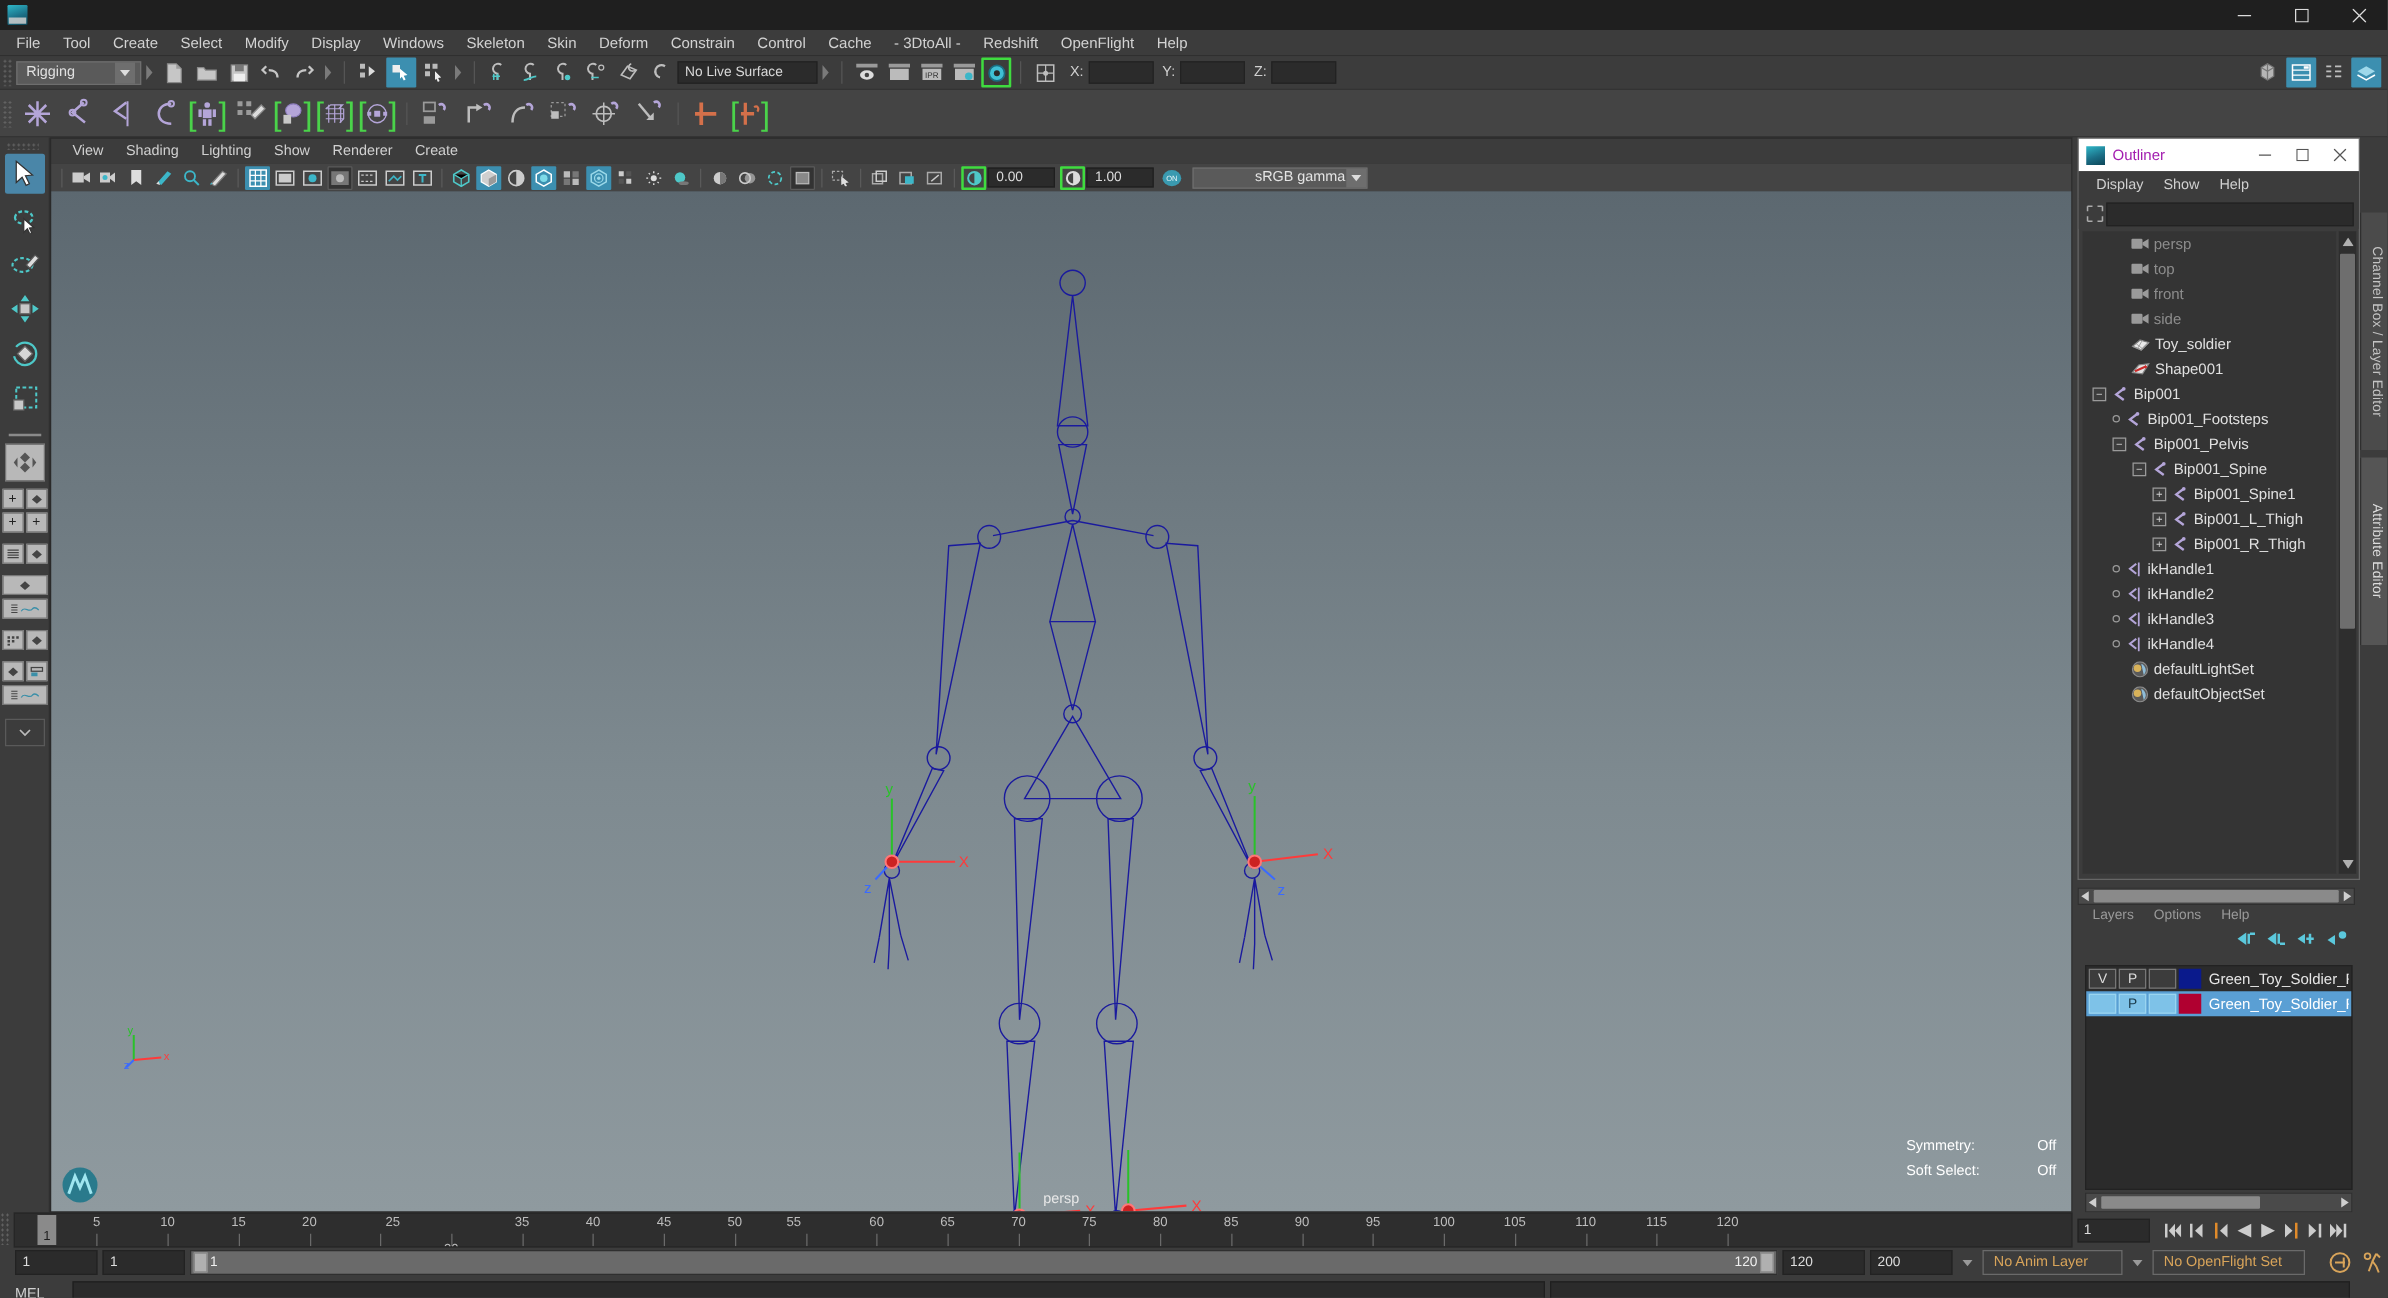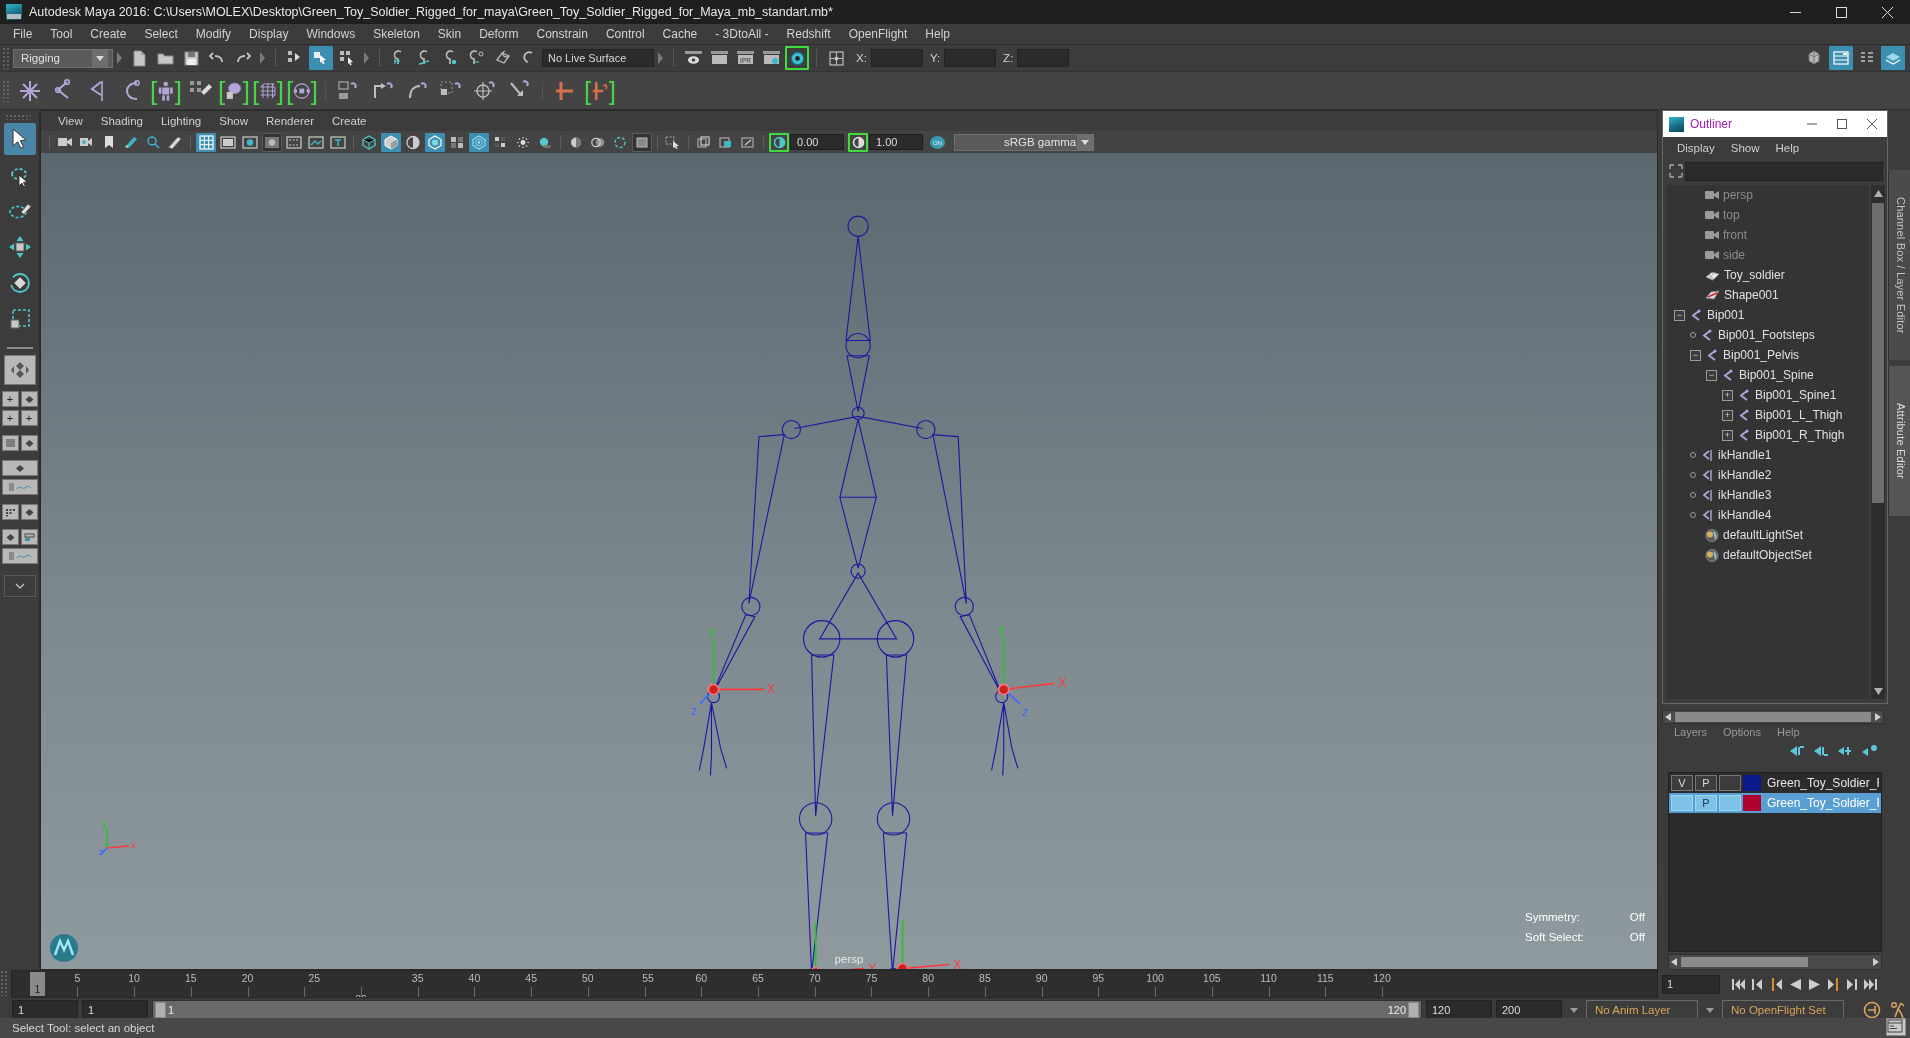--- a/index.html
+++ b/index.html
@@ -227,21 +227,20 @@
 
   svg { pointer-events:none; }
 </style>
 </head>
 <body>
 
 <div id="app">
 
   <div class="titlebar">
     <div class="app-icon"></div>
-    <div class="title-text">Autodesk Maya 2016: C:\Users\MOLEX\Desktop\Green_Toy_Soldier_Rigged_for_maya\Green_Toy_Soldier_Rigged_for_Maya_mb_standart.mb*</div>
     <div class="win-btns">
       <div class="win-btn">
         <svg width="11" height="11" viewBox="0 0 11 11">
             <path d="M0 5.5h11" stroke="#dcdcdc" stroke-width="1"></path>
           </svg>
       </div>
       <div class="win-btn">
         <svg width="11" height="11" viewBox="0 0 11 11">
             <rect x="0.5" y="0.5" width="10" height="10" fill="none" stroke="#dcdcdc"></rect>
           </svg>
@@ -1474,21 +1473,21 @@
           <div class="ts-num" style="left: 348.992px; margin-top: 21px;">30</div>
           <div class="ts-tick" style="left: 405.714px; top: 16px;"></div>
           <div class="ts-num" style="left: 405.714px;">35</div>
           <div class="ts-tick" style="left: 462.437px; top: 16px;"></div>
           <div class="ts-num" style="left: 462.437px;">40</div>
           <div class="ts-tick" style="left: 519.16px; top: 16px;"></div>
           <div class="ts-num" style="left: 519.16px;">45</div>
           <div class="ts-tick" style="left: 575.882px; top: 16px;"></div>
           <div class="ts-num" style="left: 575.882px;">50</div>
           <div class="ts-tick" style="left: 632.605px; top: 16px;"></div>
-          <div class="ts-num" style="left: 614px; padding-left: 44px;">55</div>
+          <div class="ts-num" style="left: 601px; padding-left: 44px;">55</div>
           <div class="ts-tick" style="left: 689.328px; top: 16px;"></div>
           <div class="ts-num" style="left: 689.328px;">60</div>
           <div class="ts-tick" style="left: 746.05px; top: 16px;"></div>
           <div class="ts-num" style="left: 746.05px;">65</div>
           <div class="ts-tick" style="left: 802.773px; top: 16px;"></div>
           <div class="ts-num" style="left: 802.773px;">70</div>
           <div class="ts-tick" style="left: 859.496px; top: 16px;"></div>
           <div class="ts-num" style="left: 859.496px;">75</div>
           <div class="ts-tick" style="left: 916.218px; top: 16px;"></div>
           <div class="ts-num" style="left: 916.218px;">80</div>
@@ -1604,24 +1603,15 @@
       </svg>
     </div>
 
     <div class="cmdline">
       <div class="mel-lbl">MEL</div>
       <div class="cmd-input"></div>
       <div class="cmd-input2"></div>
       <div style="width:26px"></div>
     </div>
 
-    <div class="helpline">
-      <span>Select Tool: select an object</span>
-      <div class="script-btn">
-        <svg width="16" height="14" viewBox="0 0 16 14">
-            <rect x="1" y="1" width="14" height="12" fill="none" stroke="#444"></rect>
-            <path d="M1 4h14M3 7h4M3 9.5h7" stroke="#444"></path>
-          </svg>
-      </div>
-    </div>
   </div>
 
 </div>
 
 </body></html>

